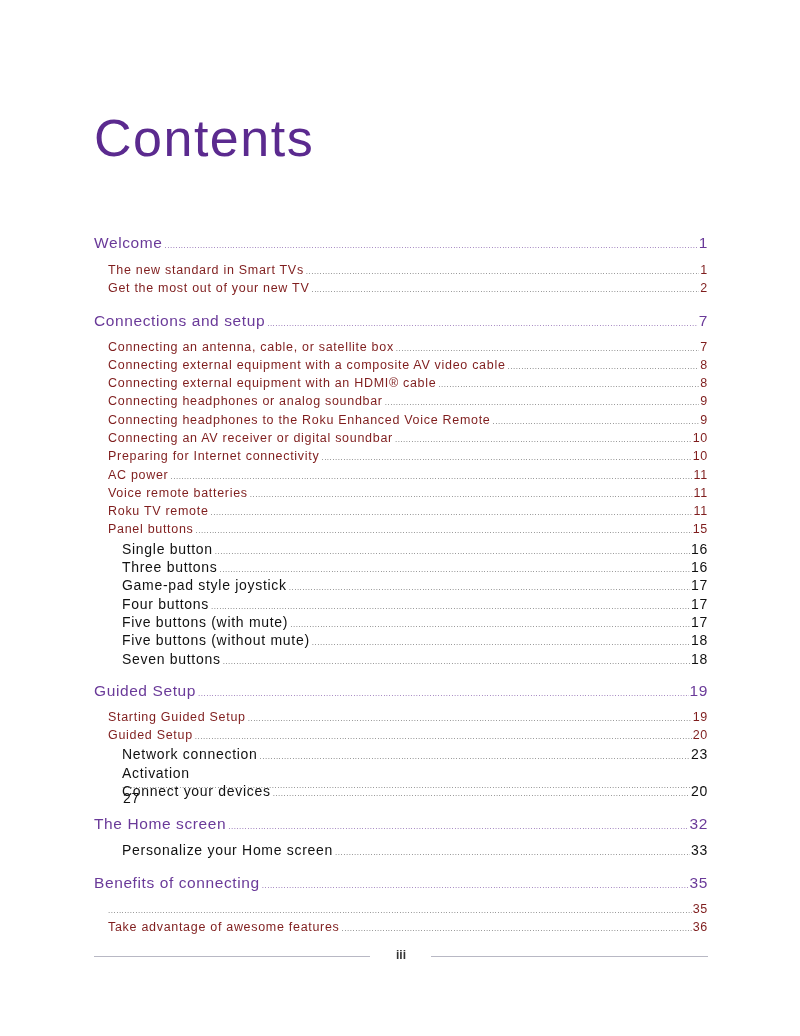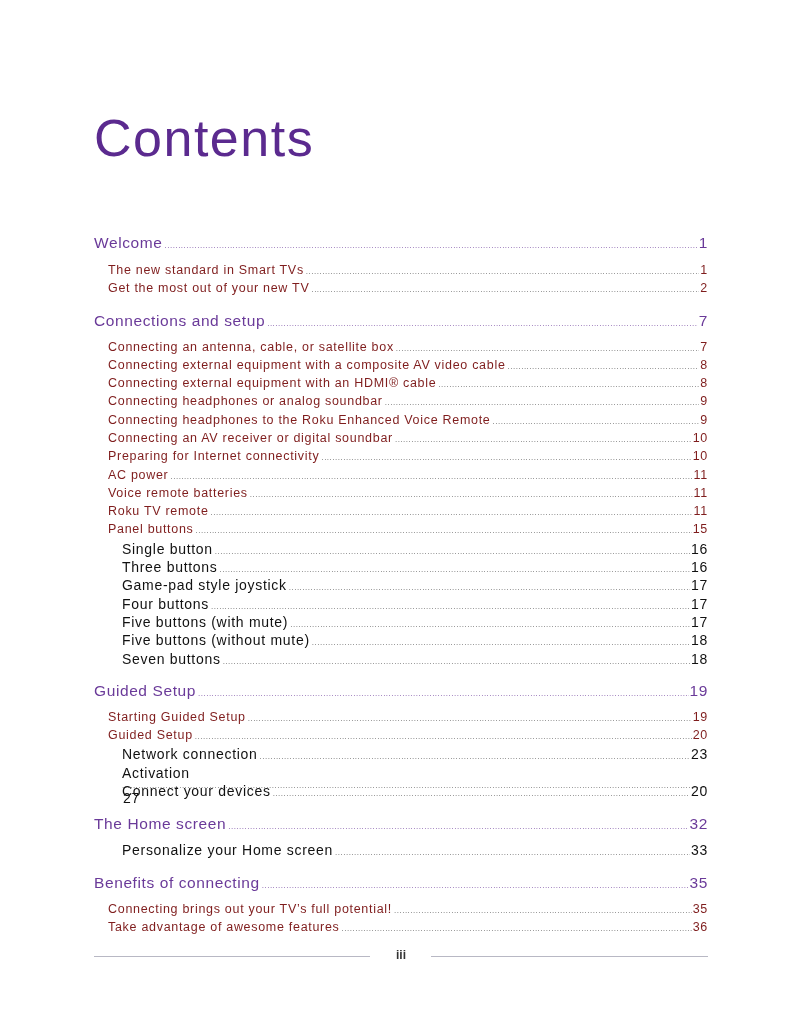--- a/index.html
+++ b/index.html
@@ -172,21 +172,20 @@
       <span class="label">Personalize your Home screen</span>
       <span class="dots"></span>
       <span class="page">33</span>
     </div>
     <div class="row lvl1" style="top: 874px;">
       <span class="label">Benefits of connecting</span>
       <span class="dots"></span>
       <span class="page">35</span>
     </div>
     <div class="row lvl2" style="top: 902px;">
-      <span class="label">Connecting brings out your TV’s full potential!</span>
       <span class="dots"></span>
       <span class="page">35</span>
     </div>
     <div class="row lvl2" style="top: 920px;">
       <span class="label">Take advantage of awesome features</span>
       <span class="dots"></span>
       <span class="page">36</span>
     </div>
   </div>
 

